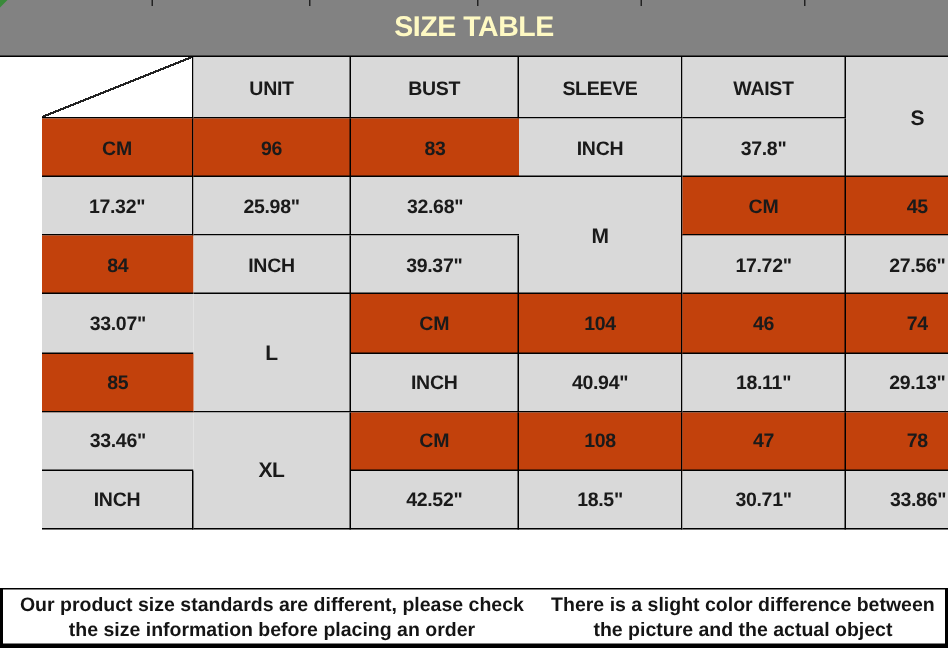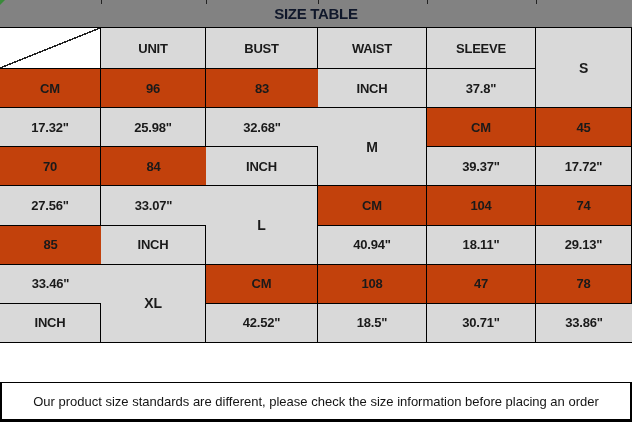--- a/index.html
+++ b/index.html
@@ -20,37 +20,38 @@
   
   .top-ticks { position: absolute; top: 0; left: 0; width: 100%; height: 4px; z-index: 3; }
   .top-ticks i { position: absolute; top: 0; width: 1px; height: 4px; background: #222; }
   .green-corner {
     position: absolute; top: 0; left: 0; z-index: 4;
     width: 0; height: 0;
     border-top: 5px solid #3a8a3a;
     border-right: 5px solid transparent;
   }
   .title-row {
-    height: 28px;
+    height: 38px;
     background: #828282;
     border-bottom: 1px solid #000;
     box-sizing: border-box;
     display: flex;
     align-items: center;
     justify-content: center;
-    font-size: 15px;
+    font-size: 19px;
     font-weight: bold;
     letter-spacing: -0.3px;
-    color: #0f172a;
+    color: #fef9c3;
   }
   .grid {
     display: grid;
     grid-template-columns: 101px 105px 112px 109px 109px 96px;
     grid-template-rows: 41px repeat(8, 39.125px);
     width: 516px;
+    padding-left: 28px;
   }
   .cell {
     box-sizing: border-box;
     border-right: 1px solid #000;
     border-bottom: 1px solid #000;
     display: flex;
     align-items: center;
     justify-content: center;
     font-size: 13px;
     font-weight: bold;
@@ -78,21 +79,21 @@
     width: 632px;
     height: 40px;
     border: 2px solid #000;
     border-top-width: 1px;
     border-bottom-width: 3px;
     background: #ffffff;
     display: flex;
     align-items: center;
     justify-content: center;
     font-size: 13px;
-    font-weight: normal;
+    font-weight: bold;
     line-height: 17px;
     color: #141414;
     text-align: center;
   }
 </style>
 </head>
 <body>
 
 <div class="sheet">
 
@@ -105,47 +106,47 @@
   </div>
   <div class="green-corner"></div>
 
   <div class="title-row">SIZE TABLE</div>
 
   <div class="grid">
 
     <div class="cell shade diag"></div>
     <div class="cell shade">UNIT</div>
     <div class="cell shade">BUST</div>
+    <div class="cell shade">SLEEVE</div>
     <div class="cell shade">WAIST</div>
-    <div class="cell shade">SLEEVE</div>
 
     <div class="cell size-label">S</div>
     <div class="cell">CM</div>
     <div class="cell">96</div>
     <div class="cell last-col">83</div>
     <div class="cell shade">INCH</div>
     <div class="cell shade">37.8"</div>
     <div class="cell shade">17.32"</div>
     <div class="cell shade">25.98"</div>
     <div class="cell shade last-col">32.68"</div>
 
     <div class="cell size-label">M</div>
     <div class="cell">CM</div>
     <div class="cell">45</div>
-    <div class="cell">70</div>
     <div class="cell last-col">84</div>
     <div class="cell shade">INCH</div>
     <div class="cell shade">39.37"</div>
     <div class="cell shade">17.72"</div>
     <div class="cell shade">27.56"</div>
     <div class="cell shade last-col">33.07"</div>
 
     <div class="cell size-label">L</div>
     <div class="cell">CM</div>
     <div class="cell">104</div>
+    <div class="cell">46</div>
     <div class="cell">74</div>
     <div class="cell last-col">85</div>
     <div class="cell shade">INCH</div>
     <div class="cell shade">40.94"</div>
     <div class="cell shade">18.11"</div>
     <div class="cell shade">29.13"</div>
     <div class="cell shade last-col">33.46"</div>
 
     <div class="cell size-label">XL</div>
     <div class="cell">CM</div>
@@ -155,15 +156,16 @@
     <div class="cell shade">INCH</div>
     <div class="cell shade">42.52"</div>
     <div class="cell shade">18.5"</div>
     <div class="cell shade">30.71"</div>
     <div class="cell shade last-col">33.86"</div>
 
   </div>
 
   <div class="footer">
     <div>Our product size standards are different, please check the size information before placing an order</div>
+    <div>There is a slight color difference between the picture and the actual object</div>
   </div>
 
 </div>
 
 </body></html>

